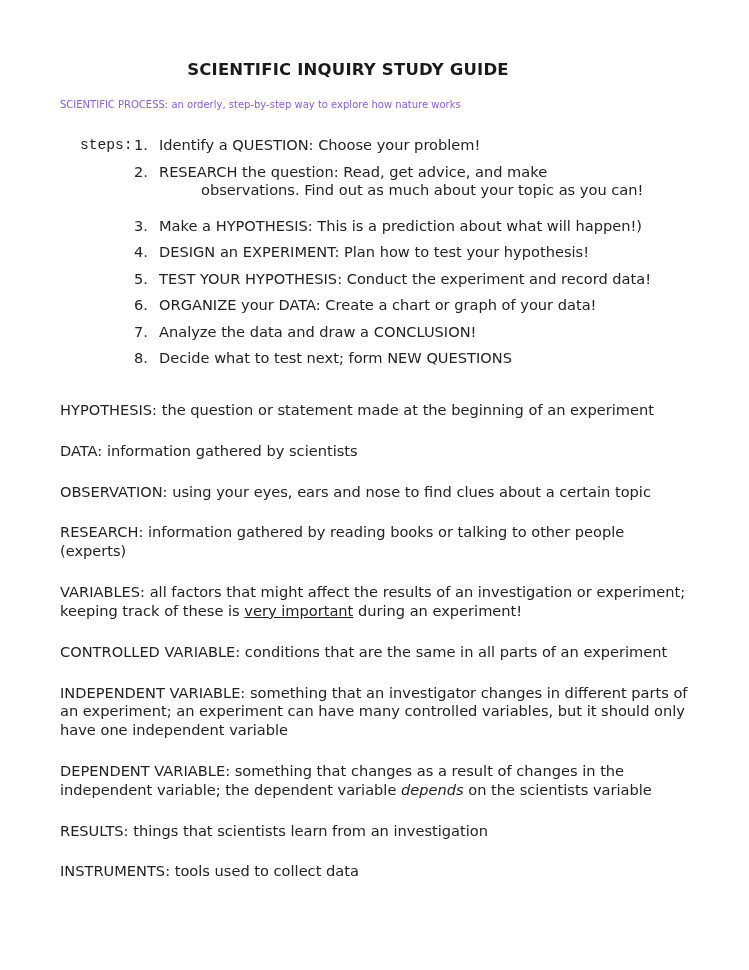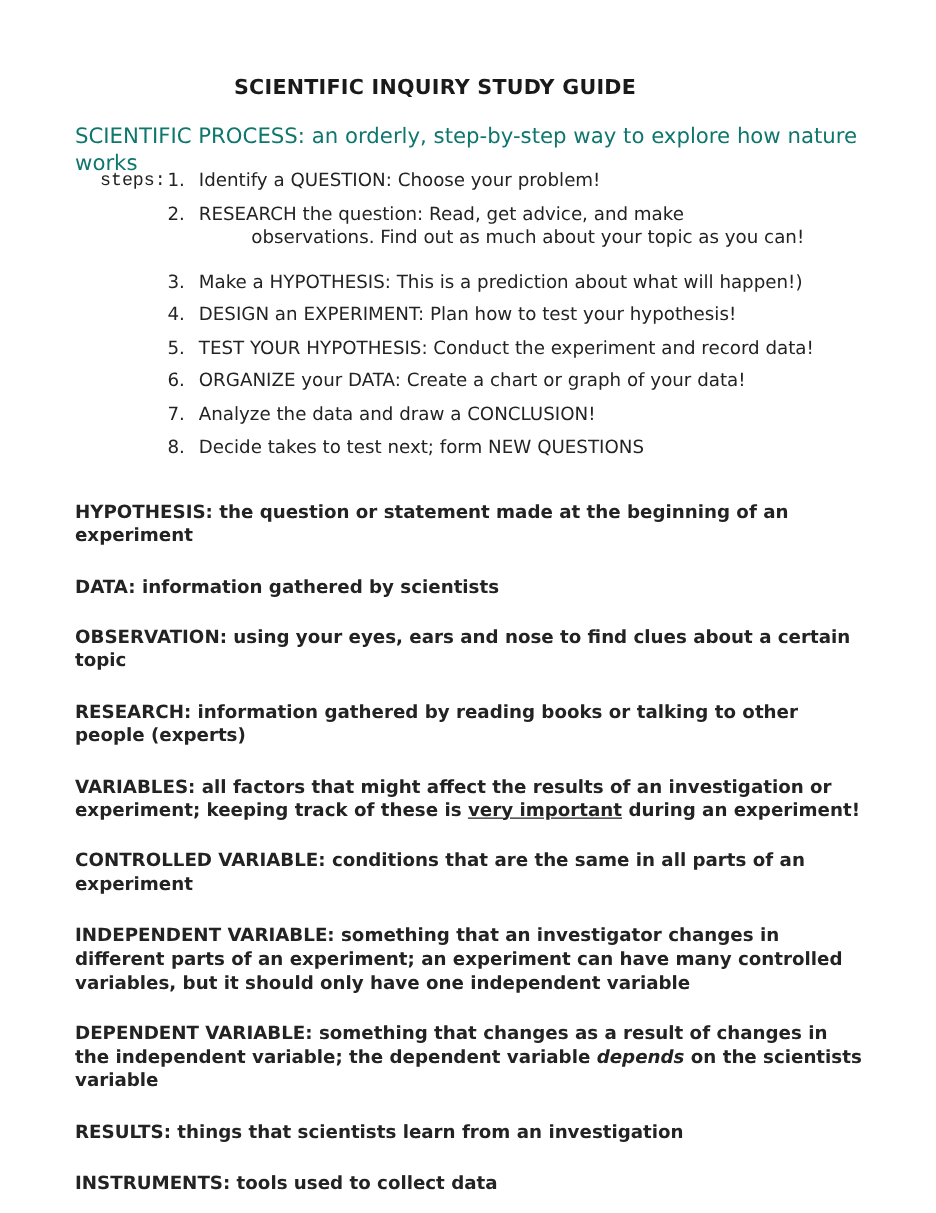--- a/index.html
+++ b/index.html
@@ -32,23 +32,23 @@
     text-align: center;
     letter-spacing: 0.2px;
     color: #1a1a1a;
     margin: 0;
     padding-top: 60px;
     line-height: 1.2;
   }
 
   
   .body-line {
-    font-size: 17px;
+    font-size: 10px;
     line-height: 1.27;
-    color: #0f766e;
+    color: #8b5cf6;
     margin: 0;
   }
 
   
   .intro {
     position: absolute;
     left: 60px;
     top: 99px;
     width: 640px;
   }
@@ -104,21 +104,20 @@
     position: absolute;
     left: 60px;
     top: 401px;
     width: 632px;
   }
   .def {
     font-size: 14.6px;
     line-height: 1.29;
     margin: 0 0 22px 0;
     color: #232323;
-    font-weight: bold;
   }
   .def:last-child { margin-bottom: 0; }
 
   .u { text-decoration: underline; }
   .i { font-style: italic; }
 </style>
 </head>
 <body>
 
 <div class="page">
@@ -154,21 +153,21 @@
           <li class="step-item step-gap-sm">
             <span class="step-num">6.</span>
             <span class="step-text">ORGANIZE your DATA:  Create a chart or graph of your data!</span>
           </li>
           <li class="step-item step-gap-sm">
             <span class="step-num">7.</span>
             <span class="step-text">Analyze the data and draw a CONCLUSION!</span>
           </li>
           <li class="step-item step-gap-sm">
             <span class="step-num">8.</span>
-            <span class="step-text">Decide takes to test next; form NEW QUESTIONS</span>
+            <span class="step-text">Decide what to test next; form NEW QUESTIONS</span>
           </li>
         </ol>
     </div>
   </div>
 
   <div class="definitions" id="definitions-list">
       <p class="def"><span>HYPOTHESIS:  the question or statement made at the beginning of an experiment</span></p>
       <p class="def"><span>DATA:  information gathered by scientists</span></p>
       <p class="def"><span>OBSERVATION:  using your eyes, ears and nose to find clues about a certain topic</span></p>
       <p class="def"><span>RESEARCH:  information gathered by reading books or talking to other people (experts)</span></p>

